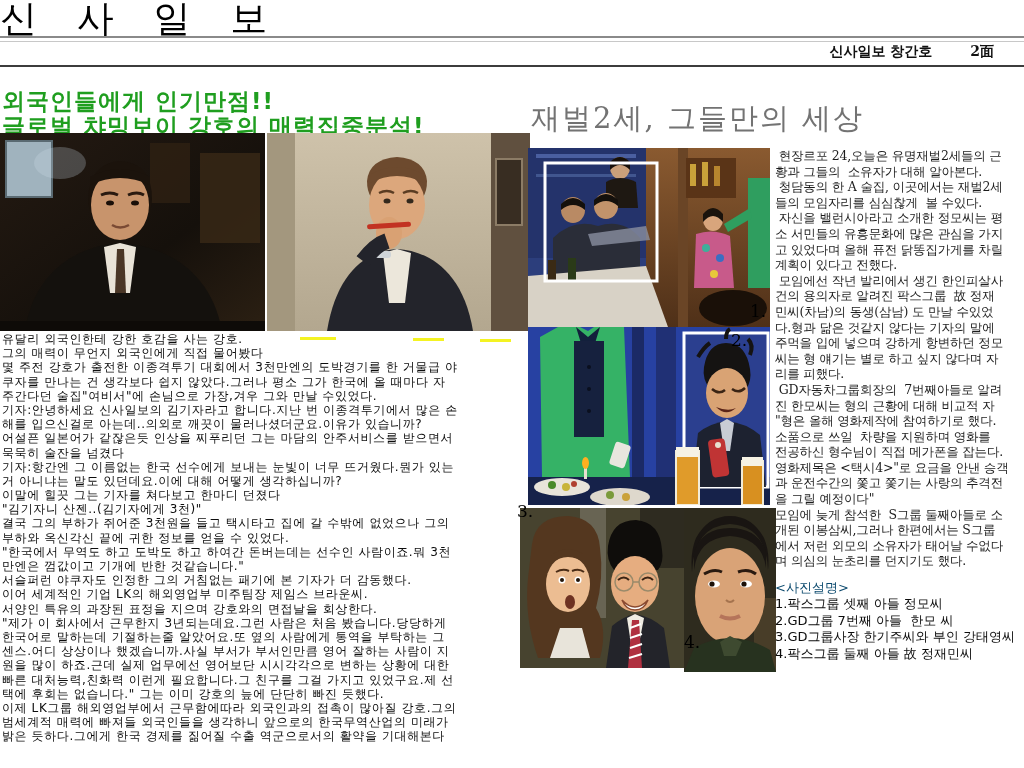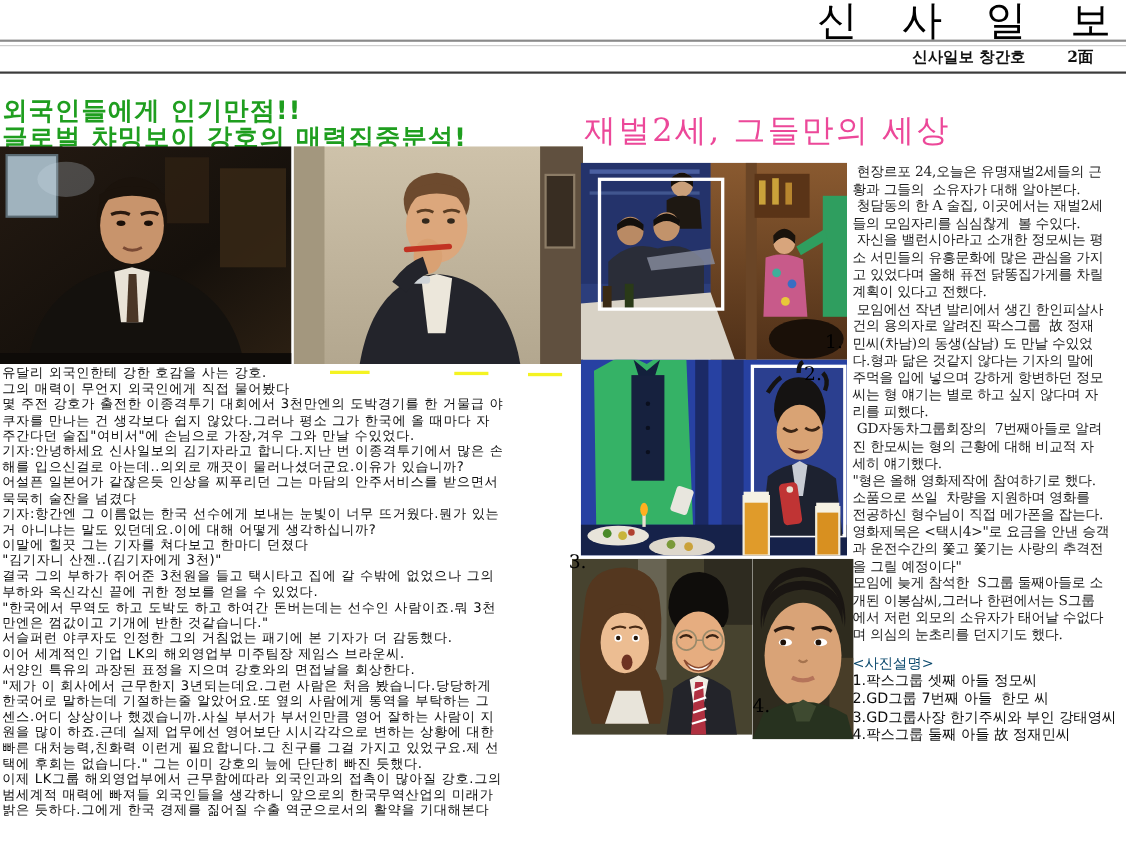--- a/index.html
+++ b/index.html
@@ -3,41 +3,41 @@
 <meta charset="utf-8">
 <style>
   html,body{margin:0;padding:0;}
   body{
     width:1024px;height:768px;background:#ffffff;position:relative;overflow:hidden;
     font-family:"DejaVu Sans", sans-serif;color:#111;
   }
   .abs{position:absolute;}
   
   .masthead{
-    top:0;left:0;width:1024px;text-align:right;
+    top:0;left:0;width:1024px;text-align:left;
     font-family:"DejaVu Serif", serif;font-size:37px;font-weight:400;
     letter-spacing:14px;color:#000;line-height:38px;
   }
   .rule1{top:36px;left:0;width:1024px;height:2px;background:#8a8a8a;}
   .rule2{top:41px;left:0;width:1024px;height:1px;background:#c8c8c8;}
   .rule3{top:65px;left:0;width:1024px;height:2px;background:#3c3c3c;}
   .edition-row{
     top:43px;right:30px;display:flex;gap:38px;align-items:baseline;
     font-family:"DejaVu Serif", serif;font-size:14px;font-weight:700;color:#111;
   }
   
   .green-headline{
     top:89px;left:2px;width:540px;
     font-size:23px;font-weight:700;letter-spacing:1px;line-height:25px;
     color:#1f9e1f;
   }
   .red-headline{
     top:99px;left:531px;width:420px;
     font-family:"DejaVu Serif", serif;font-size:29px;font-weight:400;
-    letter-spacing:2px;color:#ec4899;
+    letter-spacing:2px;color:#737373;
   }
   
   .left-body{top:332px;left:2px;width:532px;}
   .left-line{
     font-size:12px;line-height:14.2px;height:14.2px;letter-spacing:0.6px;
     white-space:pre;color:#0c0c0c;
   }
   .right-body{top:148px;left:775px;width:250px;}
   .right-line{
     font-family:"DejaVu Serif", serif;font-size:12.5px;line-height:15.6px;height:15.6px;
@@ -307,21 +307,20 @@
       <div class="right-line">계획이 있다고 전했다.</div>
       <div class="right-line"> 모임에선 작년 발리에서 생긴 한인피살사</div>
       <div class="right-line">건의 용의자로 알려진 팍스그룹  故 정재</div>
       <div class="right-line">민씨(차남)의 동생(삼남) 도 만날 수있었</div>
       <div class="right-line">다.형과 닮은 것같지 않다는 기자의 말에</div>
       <div class="right-line">주먹을 입에 넣으며 강하게 항변하던 정모</div>
       <div class="right-line">씨는 형 얘기는 별로 하고 싶지 않다며 자</div>
       <div class="right-line">리를 피했다.</div>
       <div class="right-line"> GD자동차그룹회장의  7번째아들로 알려</div>
       <div class="right-line">진 한모씨는 형의 근황에 대해 비교적 자</div>
-      <div class="right-line">세히 얘기했다.</div>
       <div class="right-line">"형은 올해 영화제작에 참여하기로 했다.</div>
       <div class="right-line">소품으로 쓰일  차량을 지원하며 영화를</div>
       <div class="right-line">전공하신 형수님이 직접 메가폰을 잡는다.</div>
       <div class="right-line">영화제목은 &lt;택시4&gt;"로 요금을 안낸 승객</div>
       <div class="right-line">과 운전수간의 쫓고 쫓기는 사랑의 추격전</div>
       <div class="right-line">을 그릴 예정이다"</div>
       <div class="right-line">모임에 늦게 참석한  S그룹 둘째아들로 소</div>
       <div class="right-line">개된 이봉삼씨,그러나 한편에서는 S그룹</div>
       <div class="right-line">에서 저런 외모의 소유자가 태어날 수없다</div>
       <div class="right-line">며 의심의 눈초리를 던지기도 했다.</div>

